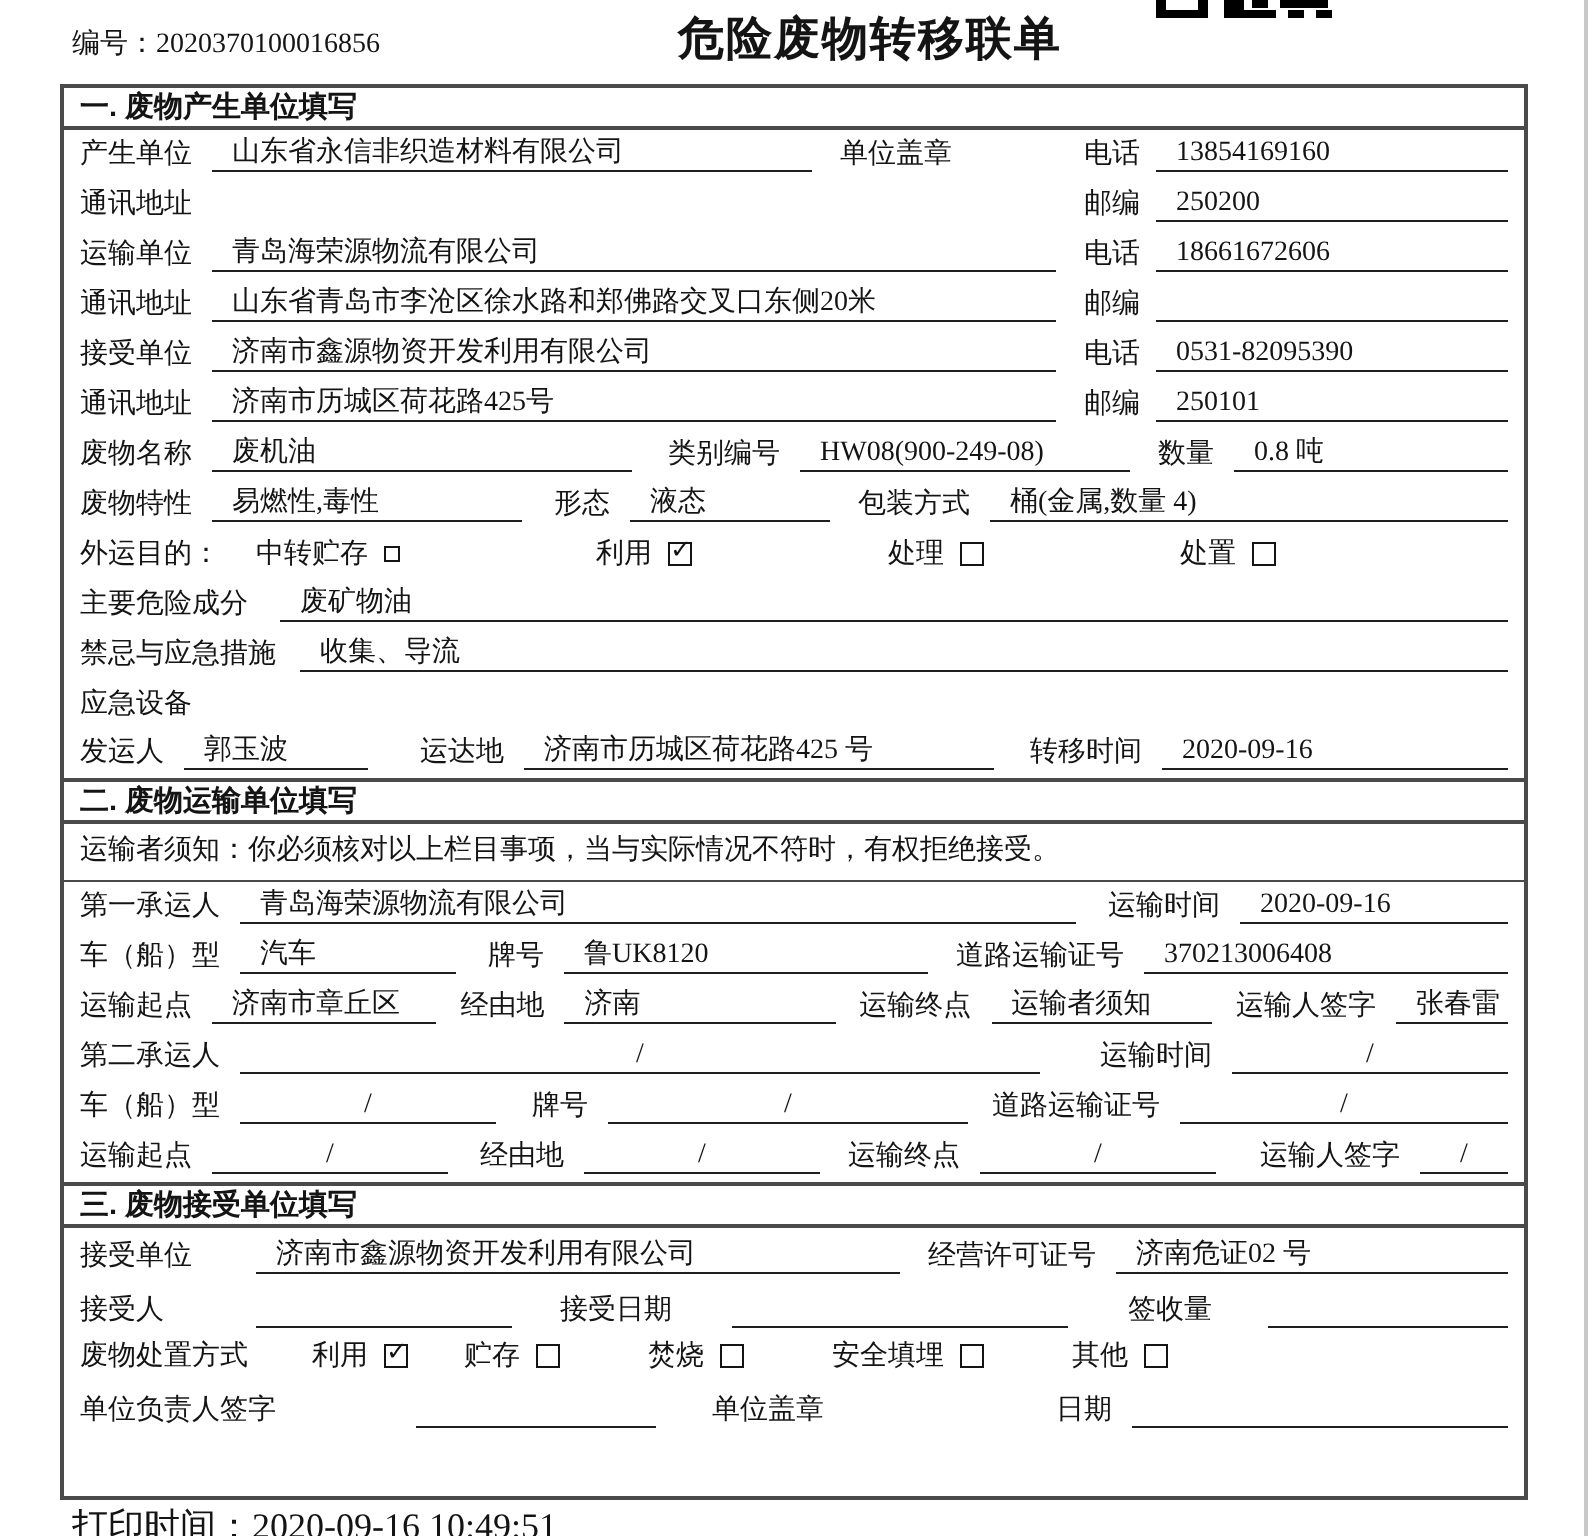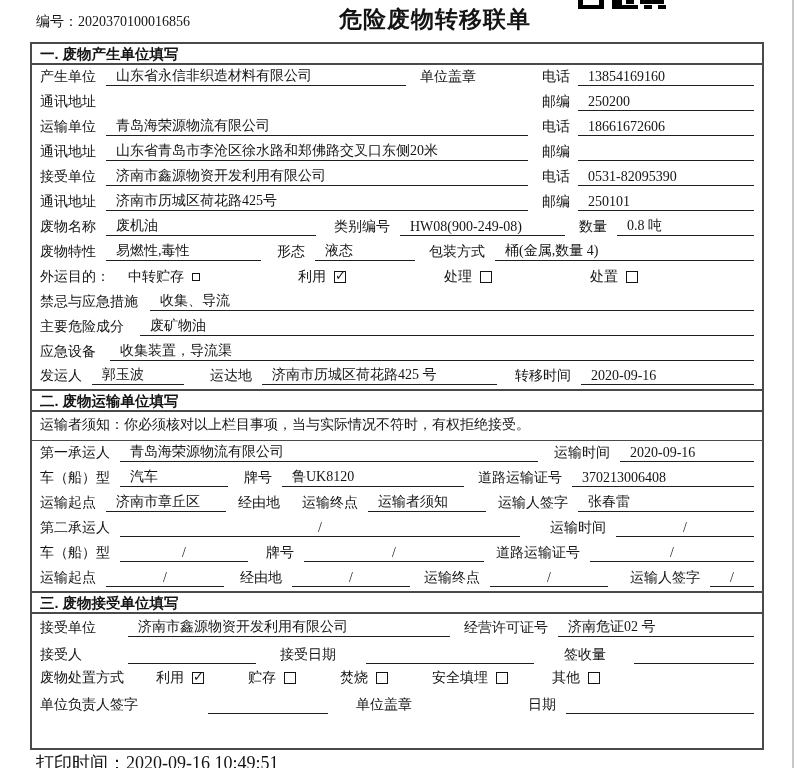--- a/index.html
+++ b/index.html
@@ -154,32 +154,31 @@
       <span>处理</span>
       <span class="box"></span>
     </span>
     <span class="cb" style="margin-left:98px">
       <span>处置</span>
       <span class="box"></span>
     </span>
   </div>
 
   <div class="row">
+    <span class="l">主要危险成分</span>
+    <span class="v fill" style="margin-left:6px">废矿物油</span>
+  </div>
+
+  <div class="row">
     <span class="l">禁忌与应急措施</span>
     <span class="v fill" style="margin-left:2px">收集、导流</span>
   </div>
 
   <div class="row">
-    <span class="l">主要危险成分</span>
-    <span class="v fill" style="margin-left:6px">废矿物油</span>
-  </div>
-
-  <div class="row">
     <span class="l">应急设备</span>
-    <span class="v fill" style="margin-left:4px">收集装置，导流渠</span>
   </div>
 
   <div class="row h24">
     <span class="l">发运人</span>
     <span class="v" style="width:92px">郭玉波</span>
     <span class="l" style="margin-left:26px">运达地</span>
     <span class="v" style="width:235px">济南市历城区荷花路425 号</span>
     <span class="l" style="margin-left:18px">转移时间</span>
     <span class="v fill">2020-09-16</span>
   </div>
@@ -201,20 +200,21 @@
     <span class="l" style="margin-left:16px">牌号</span>
     <span class="v" style="width:182px">鲁UK8120</span>
     <span class="l" style="margin-left:14px">道路运输证号</span>
     <span class="v fill">370213006408</span>
   </div>
 
   <div class="row">
     <span class="l">运输起点</span>
     <span class="v" style="width:120px">济南市章丘区</span>
     <span class="l" style="margin-left:12px">经由地</span>
+    <span class="v" style="width:145px">济南</span>
     <span class="l" style="margin-left:12px">运输终点</span>
     <span class="v" style="width:118px">运输者须知</span>
     <span class="l" style="margin-left:12px">运输人签字</span>
     <span class="v fill">张春雷</span>
   </div>
 
   <div class="row">
     <span class="l">第二承运人</span>
     <span class="v ctr" style="width:400px">/</span>
     <span class="l" style="margin-left:30px">运输时间</span>
@@ -259,21 +259,21 @@
     <span class="l" style="margin-left:30px">签收量</span>
     <span class="v fill" style="margin-left:18px"></span>
   </div>
 
   <div class="row h23">
     <span class="l">废物处置方式</span>
     <span class="cb" style="margin-left:22px">
       <span>利用</span>
       <span class="box checked"></span>
     </span>
-    <span class="cb" style="margin-left:44px">
+    <span class="cb" style="margin-left:28px">
       <span>贮存</span>
       <span class="box"></span>
     </span>
     <span class="cb" style="margin-left:44px">
       <span>焚烧</span>
       <span class="box"></span>
     </span>
     <span class="cb" style="margin-left:44px">
       <span>安全填埋</span>
       <span class="box"></span>

